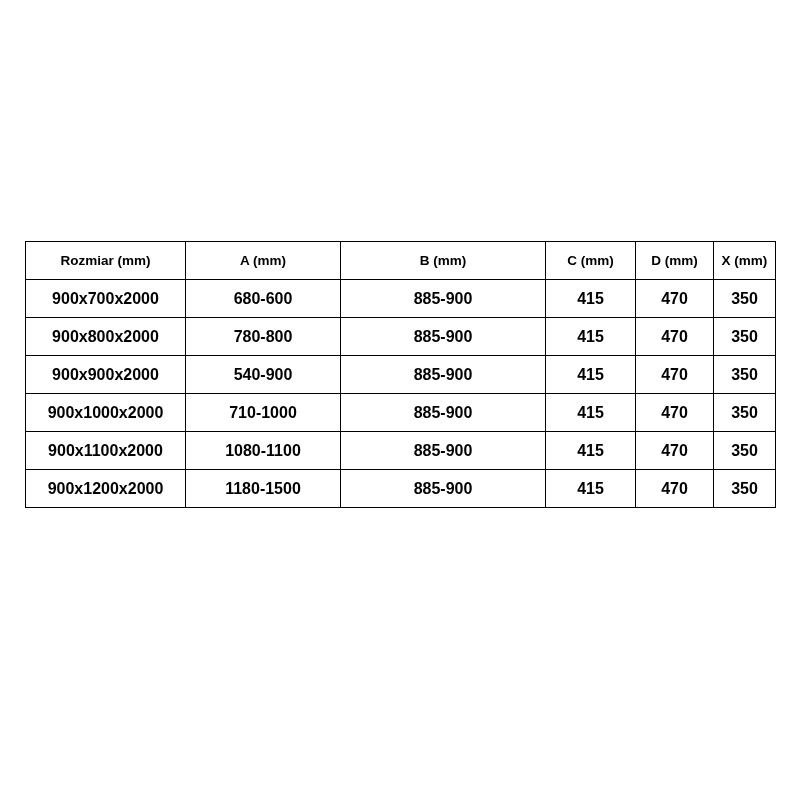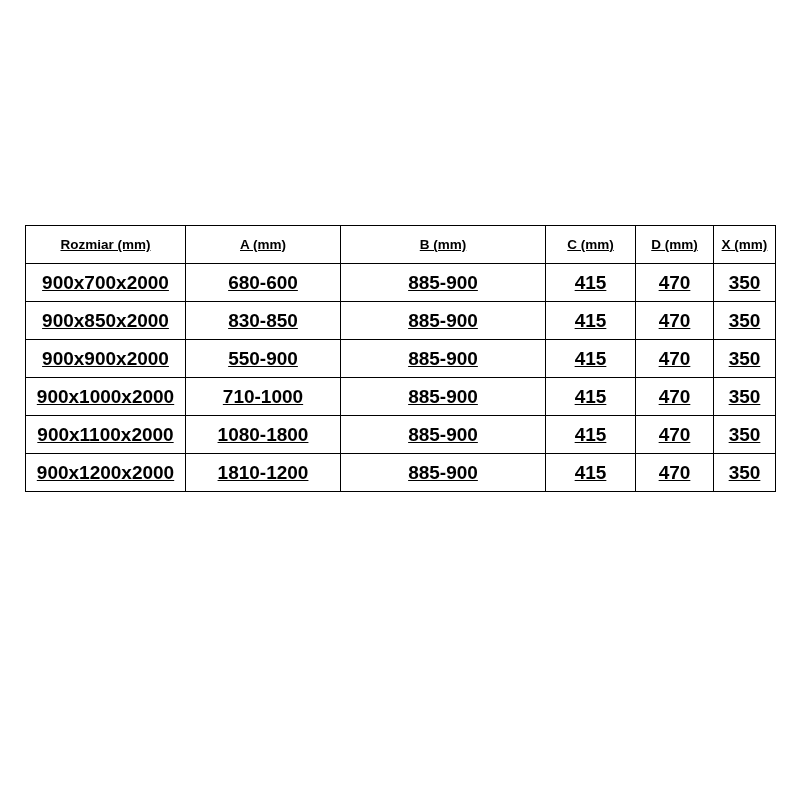--- a/index.html
+++ b/index.html
@@ -10,36 +10,35 @@
   body {
     width: 800px;
     height: 800px;
     font-family: "Liberation Sans", sans-serif;
     color: #000000;
     position: relative;
   }
   .table-wrap {
     position: absolute;
     left: 25px;
-    top: 225px;
+    top: 241px;
     width: 750px;
-    text-decoration: underline;
   }
   table.size-table {
     border-collapse: collapse;
     width: 750px;
     table-layout: fixed;
   }
   table.size-table th,
   table.size-table td {
     border: 1px solid #000000;
     height: 37px;
     text-align: center;
     vertical-align: middle;
-    font-size: 19px;
+    font-size: 16px;
     font-weight: bold;
     padding: 0 2px;
     white-space: nowrap;
   }
   table.size-table th {
     font-size: 13.5px;
   }
   col.c0 { width: 160px; }
   col.c1 { width: 155px; }
   col.c2 { width: 205px; }
@@ -73,54 +72,54 @@
     <tbody>
       <tr>
         <td>900x700x2000</td>
         <td>680-600</td>
         <td>885-900</td>
         <td>415</td>
         <td>470</td>
         <td>350</td>
       </tr>
       <tr>
-        <td>900x850x2000</td>
-        <td>830-850</td>
+        <td>900x800x2000</td>
+        <td>780-800</td>
         <td>885-900</td>
         <td>415</td>
         <td>470</td>
         <td>350</td>
       </tr>
       <tr>
         <td>900x900x2000</td>
-        <td>550-900</td>
+        <td>540-900</td>
         <td>885-900</td>
         <td>415</td>
         <td>470</td>
         <td>350</td>
       </tr>
       <tr>
         <td>900x1000x2000</td>
         <td>710-1000</td>
         <td>885-900</td>
         <td>415</td>
         <td>470</td>
         <td>350</td>
       </tr>
       <tr>
         <td>900x1100x2000</td>
-        <td>1080-1800</td>
+        <td>1080-1100</td>
         <td>885-900</td>
         <td>415</td>
         <td>470</td>
         <td>350</td>
       </tr>
       <tr>
         <td>900x1200x2000</td>
-        <td>1810-1200</td>
+        <td>1180-1500</td>
         <td>885-900</td>
         <td>415</td>
         <td>470</td>
         <td>350</td>
       </tr>
     </tbody>
   </table>
 </div>
 
 </body></html>

